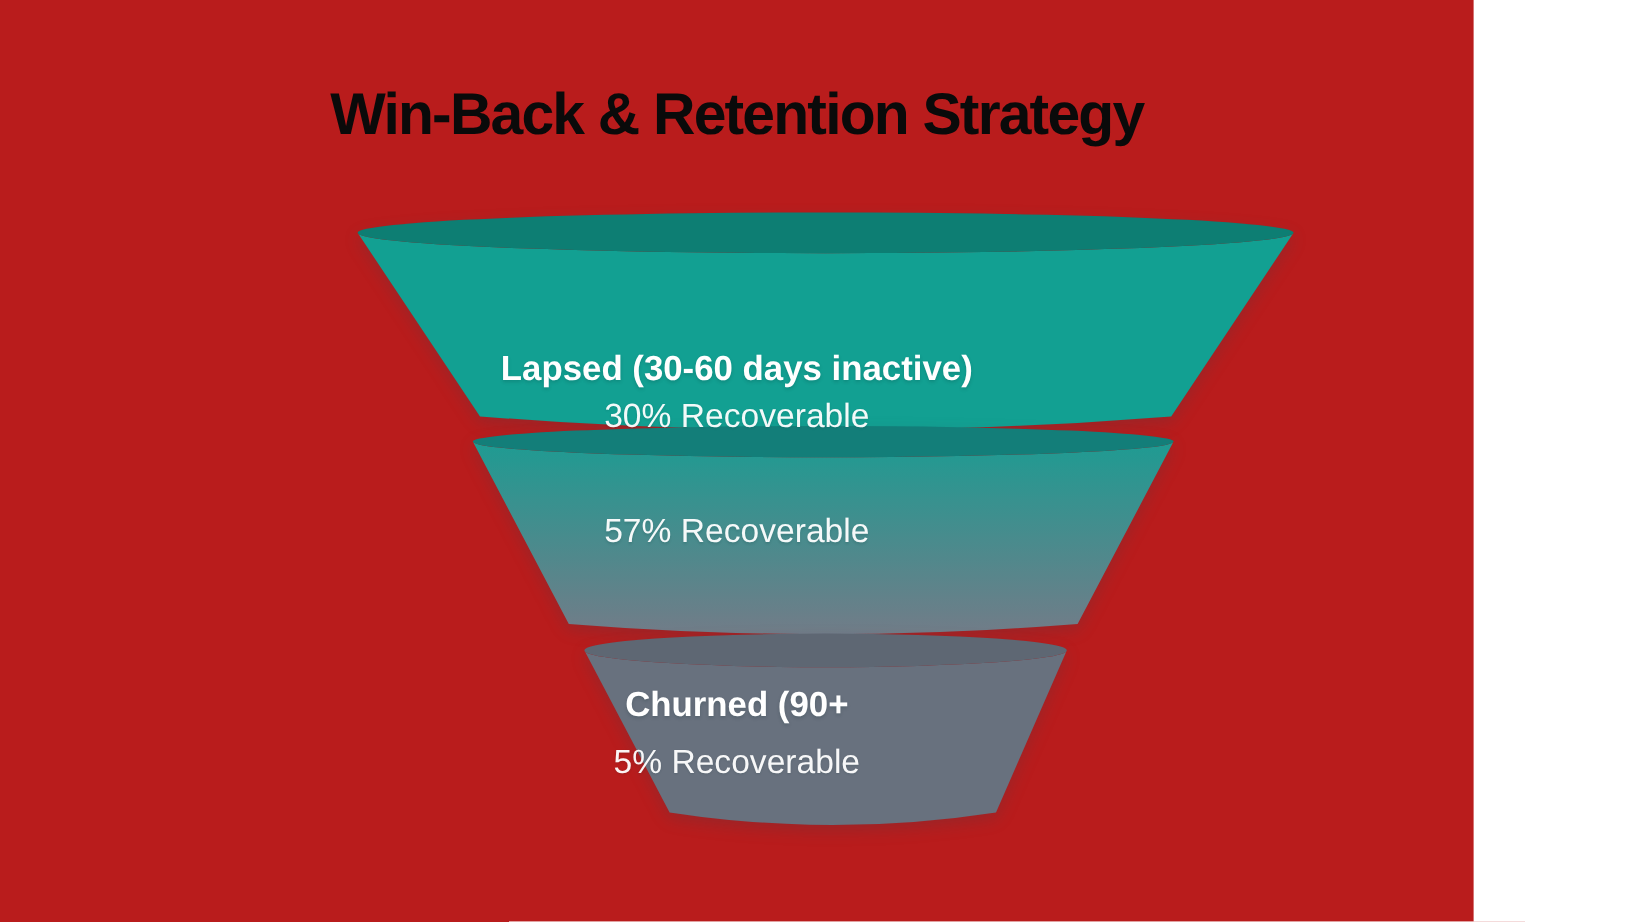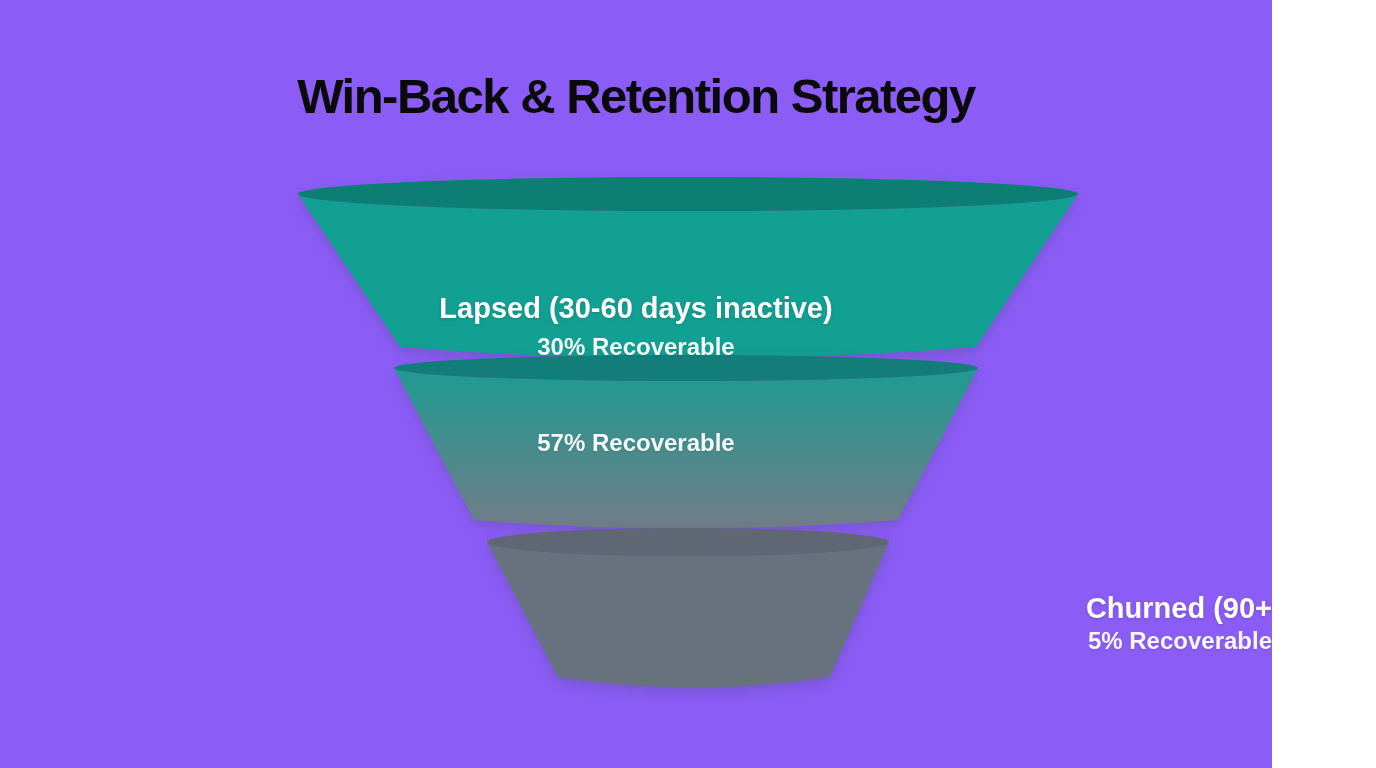--- a/index.html
+++ b/index.html
@@ -1,21 +1,22 @@
 <!DOCTYPE html>
 <html><head>
 <meta charset="utf-8">
 <style>
   html,body { margin:0; padding:0; background:#ffffff; }
   .page {
     position:relative;
-    width:1272px; height:768px;
-    background:#8b5cf6;
+    width:1180px; height:768px;
+    background:#b91c1c;
     overflow:hidden;
     font-family:"Liberation Sans", sans-serif;
+    padding-left:48px;
   }
   .title {
     position:absolute;
     top:68px; left:0; width:100%;
     margin:0;
     text-align:center;
     font-size:49px;
     line-height:56px;
     font-weight:700;
     letter-spacing:-1.5px;
@@ -29,31 +30,31 @@
     color:#ffffff;
     pointer-events:none;
   }
   .tier-label {
     font-size:29px;
     line-height:33px;
     font-weight:700;
     text-shadow:0 1px 3px rgba(0,40,40,0.18);
   }
   .tier-sub {
-    font-size:24px;
+    font-size:28px;
     line-height:28px;
-    font-weight:700;
+    font-weight:400;
     margin-top:8px;
     color:rgba(255,255,255,0.95);
     text-shadow:0 1px 2px rgba(0,40,40,0.14);
   }
   .text-t1 { top:252px;margin-top:40px; }
   .text-t2 { top:421px; }
-  .text-t3 { top:592px;text-align:right; }
-  .text-t3 .tier-sub { margin-top:2px; }
+  .text-t3 { top:572px; }
+  .text-t3 .tier-sub { margin-top:16px; }
 </style>
 </head>
 <body>
 
 <div class="page">
 
   <h1 class="title">Win-Back &amp; Retention Strategy</h1>
 
   <svg class="funnel-svg" width="1376" height="768" viewBox="0 0 1376 768">
     <defs>

